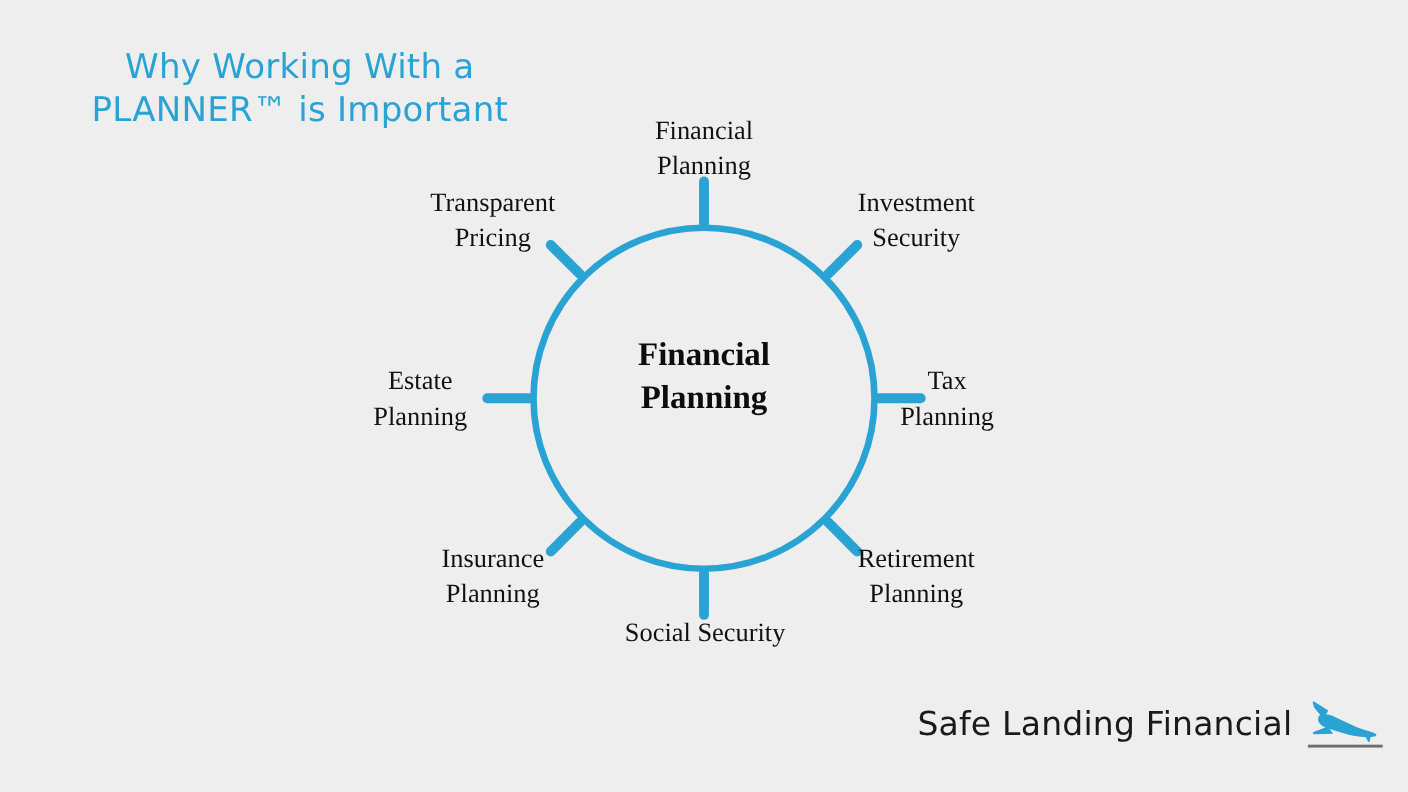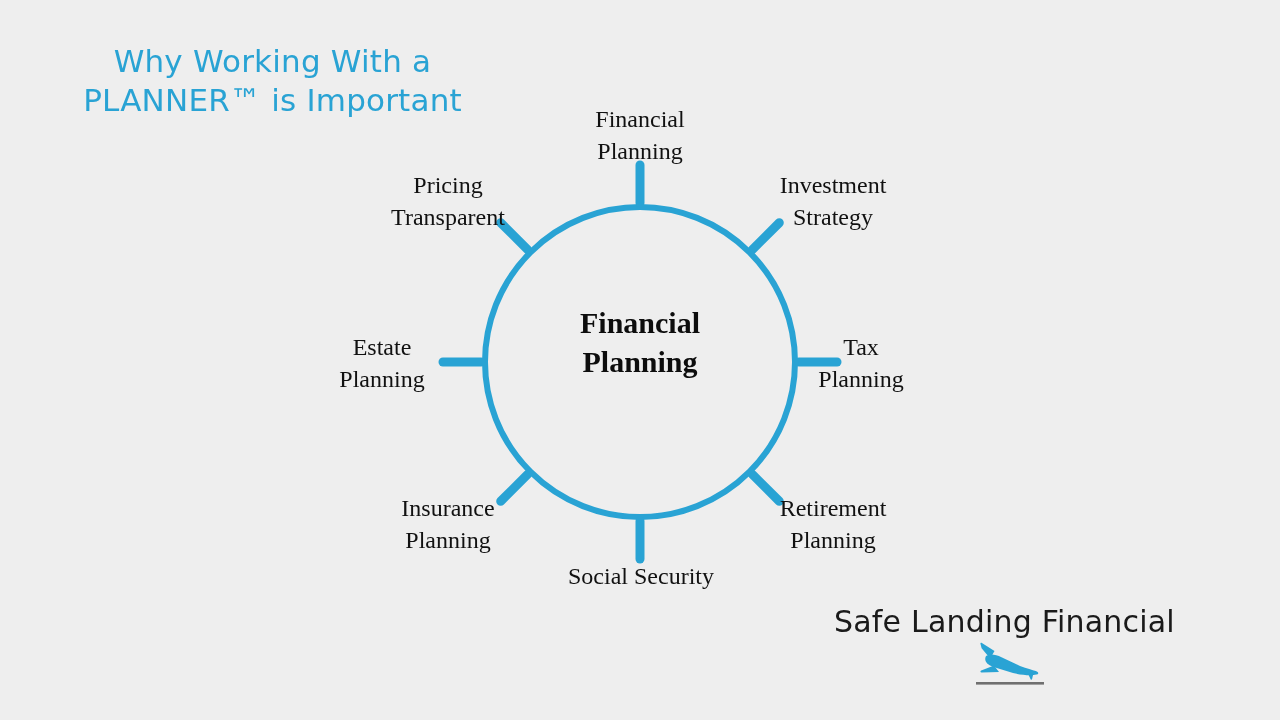--- a/index.html
+++ b/index.html
@@ -87,25 +87,24 @@
   .lbl-bottomright { left: 733px; top: 492px;  width: 200px; text-align: center; }
   .lbl-bottom      { left: 541px; top: 560px;  width: 200px; }
   .lbl-bottomleft  { left: 348px; top: 492px;  width: 200px; }
   .lbl-left        { left: 282px; top: 331px;  width: 200px; }
   .lbl-topleft     { left: 348px; top: 169px;  width: 200px; }
 
   
   #logo {
     position: absolute;
     left: 834px;
-    top: 604px;
+    top: 632px;
     height: 52px;
     display: flex;
     align-items: center;
-    flex-direction: column;
   }
   #logo-text {
     font-family: "DejaVu Sans", sans-serif;
     font-size: 30px;
     font-weight: 400;
     color: #1a1a1a;
     letter-spacing: 0.2px;
     white-space: nowrap;
   }
   #logo-mark {
@@ -155,21 +154,21 @@
       <span class="cline">Planning</span>
     </div>
 
     <div class="spoke-label lbl-top">
       <span class="lline">Financial</span>
       <span class="lline">Planning</span>
     </div>
 
     <div class="spoke-label lbl-topright">
       <span class="lline">Investment</span>
-      <span class="lline">Strategy</span>
+      <span class="lline">Security</span>
     </div>
 
     <div class="spoke-label lbl-right">
       <span class="lline">Tax</span>
       <span class="lline">Planning</span>
     </div>
 
     <div class="spoke-label lbl-bottomright">
       <span class="lline">Retirement</span>
       <span class="lline">Planning</span>
@@ -183,22 +182,22 @@
       <span class="lline">Insurance</span>
       <span class="lline">Planning</span>
     </div>
 
     <div class="spoke-label lbl-left">
       <span class="lline">Estate</span>
       <span class="lline">Planning</span>
     </div>
 
     <div class="spoke-label lbl-topleft">
+      <span class="lline">Transparent</span>
       <span class="lline">Pricing</span>
-      <span class="lline">Transparent</span>
     </div>
 
   </div>
 
   <div id="logo">
     <span id="logo-text">Safe Landing Financial</span>
     <span id="logo-mark">
       <svg width="72" height="48" viewBox="0 0 72 48">
 
         <g fill="#29a3d4">

